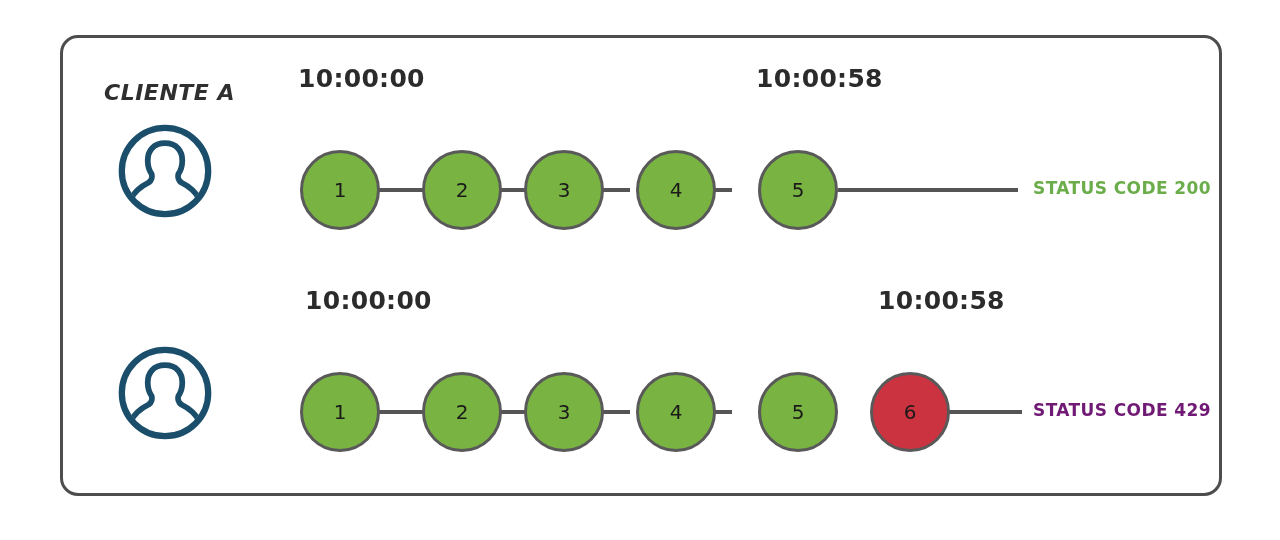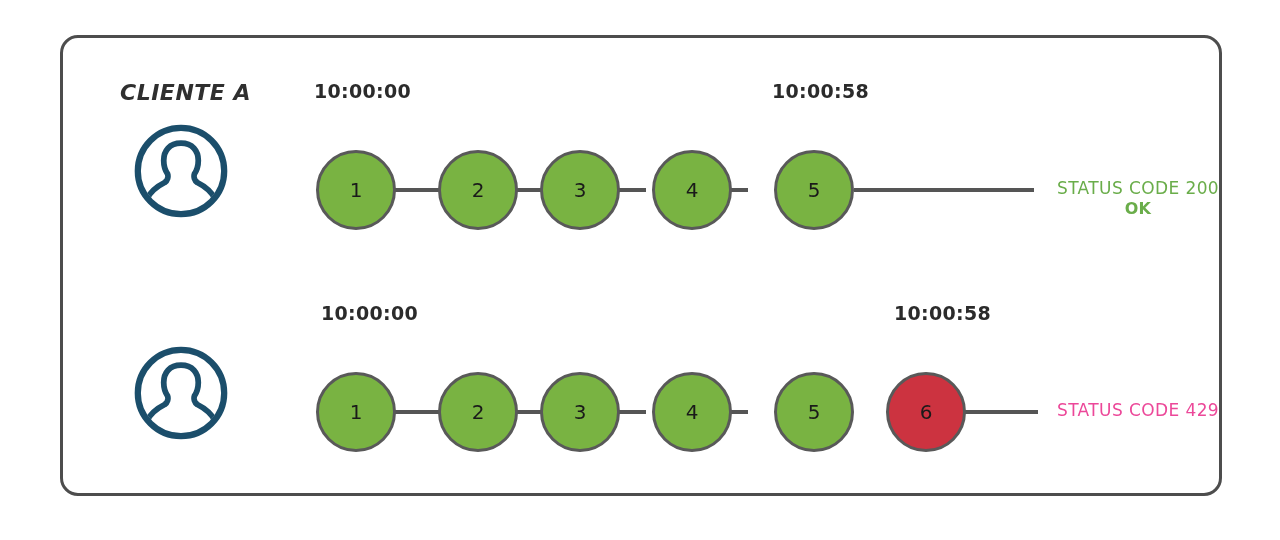--- a/index.html
+++ b/index.html
@@ -35,21 +35,20 @@
     background: #ffffff;
   }
 
   
   .row {
     position: absolute;
     left: 0;
     top: 0;
     width: 1096px;
     height: 260px;
-    margin-left: 16px;
   }
   .row-a { top: 60px; }
   .row-b { top: 282px; }
 
   .client-label {
     position: absolute;
     left: 104px;
     top: 20px;
     font-family: "DejaVu Sans", sans-serif;
     font-size: 22px;
@@ -63,23 +62,23 @@
   .avatar {
     position: absolute;
     left: 117px;
     top: 63px;
     width: 96px;
     height: 96px;
   }
 
   .timestamp {
     position: absolute;
-    top: 20px;
-    font-family: "DejaVu Sans", sans-serif;
-    font-size: 19px;
+    top: 4px;
+    font-family: "DejaVu Sans", sans-serif;
+    font-size: 25px;
     font-weight: bold;
     color: #2b2b2b;
     letter-spacing: 0.3px;
     white-space: nowrap;
   }
 
   
   .chain {
     position: absolute;
     top: 75px;
@@ -117,30 +116,30 @@
     position: absolute;
     left: 1022px;
     width: 200px;
     text-align: center;
     font-family: "DejaVu Sans", sans-serif;
     line-height: 1.22;
     white-space: nowrap;
   }
   .status-line1 {
     font-size: 17px;
-    font-weight: 400;
+    font-weight: 700;
     letter-spacing: 0.4px;
   }
   .status-line2 {
     font-size: 16px;
     font-weight: 600;
     letter-spacing: 0.2px;
   }
   .status-ok   { color: #6aad4a; }
-  .status-fail { color: #ec4899; }
+  .status-fail { color: #701a75; }
   .status-a { top: 118px; }
   .status-b { top: 118px; }
 </style>
 </head>
 <body>
 
 <div id="canvas">
 
   <div class="frame"></div>
 
@@ -181,21 +180,20 @@
 
       <div class="node node-ok" style="left:300px;">1</div>
       <div class="node node-ok" style="left:422px;">2</div>
       <div class="node node-ok" style="left:524px;">3</div>
       <div class="node node-ok" style="left:636px;">4</div>
       <div class="node node-ok" style="left:758px;">5</div>
     </div>
 
     <div class="status status-a">
       <div class="status-line1 status-ok">STATUS CODE 200</div>
-      <div class="status-line2 status-ok">OK</div>
     </div>
   </div>
 
   <div class="row row-b">
 
 
     <div class="avatar">
       <svg viewBox="0 0 100 100" width="96" height="96" aria-hidden="true">
         <circle cx="50" cy="50" r="45" fill="none" stroke="#1b4e6b" stroke-width="6.5"></circle>
         <clipPath id="clipB">

